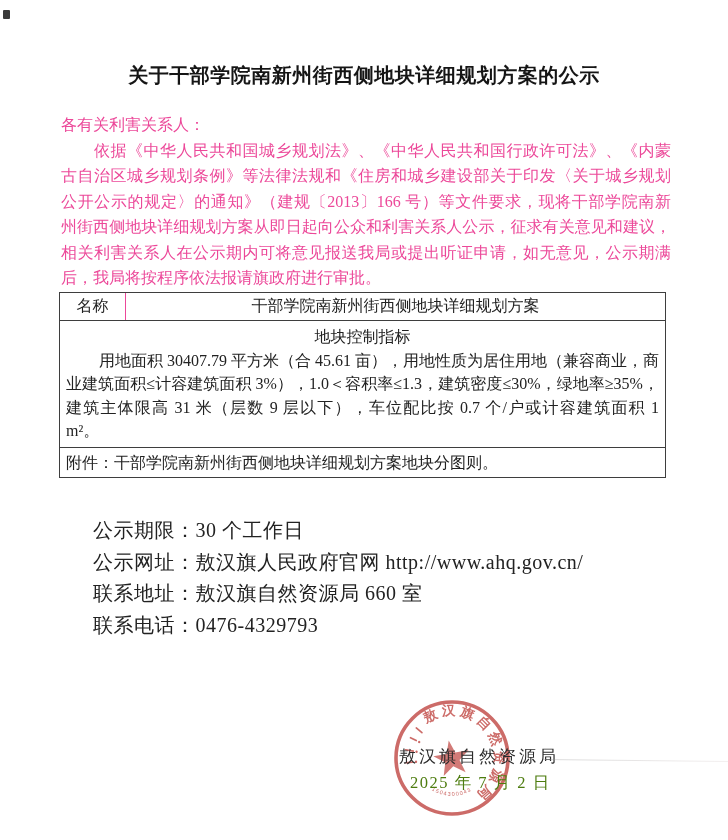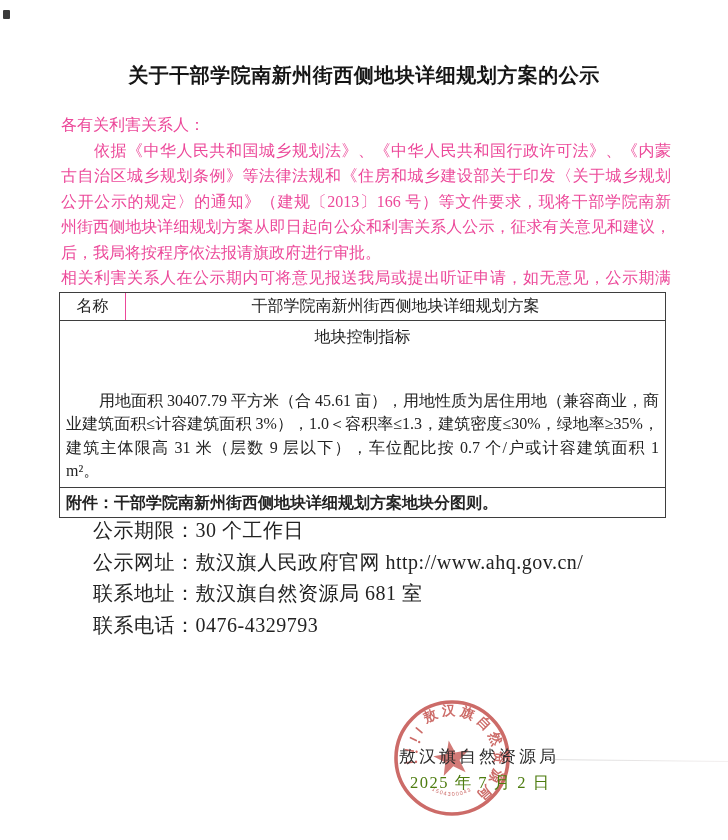--- a/index.html
+++ b/index.html
@@ -21,29 +21,29 @@
     font-size:16px;color:#ec4899;}
   .salutation{height:26px;line-height:26px;}
   .pline{height:25.4px;line-height:25.4px;text-align:justify;text-align-last:justify;
     text-justify:inter-character;overflow:hidden;}
   .pline.indent{padding-left:33px;}
   .pline.last{text-align:left;text-align-last:left;}
 
   .notice-table{position:absolute;left:59px;top:292px;width:605px;
     border:1px solid #3e3e3e;font-size:16px;color:#222;}
   .t-row{display:flex;border-bottom:1px solid #3e3e3e;}
-  .t-row:last-child{border-bottom:none;font-weight:bold;}
+  .t-row:last-child{border-bottom:none;}
   .t-label{width:65px;flex:0 0 65px;border-right:1px solid #ec4899;
     display:flex;align-items:center;justify-content:center;height:27px;}
   .t-value{flex:1;display:flex;align-items:center;justify-content:center;height:27px;}
   .t-indicator{display:block;padding:3px 6px 4px 6px;}
   .ind-title{text-align:center;height:25px;line-height:25px;}
   .ind-line{height:23.4px;line-height:23.4px;text-align:justify;text-align-last:justify;
     text-justify:inter-character;overflow:hidden;}
-  .ind-line.indent{padding-left:33px;margin-top:40px;}
+  .ind-line.indent{padding-left:33px;}
   .ind-line.last{text-align:left;text-align-last:left;}
   .t-attachment{display:block;height:29px;line-height:29px;padding:0 6px;}
 
   .contact-block{position:absolute;left:93px;top:515px;font-size:20px;color:#222;}
   .contact-line{height:31.5px;line-height:31.5px;letter-spacing:.5px;}
 
   .seal-wrap{position:absolute;left:390px;top:696px;width:124px;height:124px;opacity:.85;}
   .signature-agency{position:absolute;left:399px;top:745px;font-size:17px;
     letter-spacing:3px;color:#2b2b2b;}
   .signature-date{position:absolute;left:410px;top:772px;font-size:16.5px;
@@ -61,43 +61,43 @@
   <div class="corner-mark"></div>
 
   <div class="doc-title">关于干部学院南新州街西侧地块详细规划方案的公示</div>
 
   <div class="body-block">
     <div class="salutation">各有关利害关系人：</div>
     <div class="pline indent">依据《中华人民共和国城乡规划法》、《中华人民共和国行政许可法》、《内蒙</div>
     <div class="pline">古自治区城乡规划条例》等法律法规和《住房和城乡建设部关于印发〈关于城乡规划</div>
     <div class="pline">公开公示的规定〉的通知》（建规〔2013〕166 号）等文件要求，现将干部学院南新</div>
     <div class="pline">州街西侧地块详细规划方案从即日起向公众和利害关系人公示，征求有关意见和建议，</div>
+    <div class="pline">相关利害关系人在公示期内可将意见报送我局或提出听证申请，如无意见，公示期满</div>
     <div class="pline last">后，我局将按程序依法报请旗政府进行审批。</div>
-    <div class="pline">相关利害关系人在公示期内可将意见报送我局或提出听证申请，如无意见，公示期满</div>
   </div>
 
   <div class="notice-table">
     <div class="t-row">
       <div class="t-label">名称</div>
       <div class="t-value">干部学院南新州街西侧地块详细规划方案</div>
     </div>
     <div class="t-row t-indicator">
       <div class="ind-title">地块控制指标</div>
       <div class="ind-line indent">用地面积 30407.79 平方米（合 45.61 亩），用地性质为居住用地（兼容商业，商</div>
       <div class="ind-line">业建筑面积≤计容建筑面积 3%），1.0＜容积率≤1.3，建筑密度≤30%，绿地率≥35%，</div>
       <div class="ind-line">建筑主体限高 31 米（层数 9 层以下），车位配比按 0.7 个/户或计容建筑面积 1 个/140</div>
       <div class="ind-line last">m²。</div>
     </div>
     <div class="t-row t-attachment">附件：干部学院南新州街西侧地块详细规划方案地块分图则。</div>
   </div>
 
   <div class="contact-block">
     <div class="contact-line">公示期限：30 个工作日</div>
     <div class="contact-line">公示网址：敖汉旗人民政府官网 http://www.ahq.gov.cn/</div>
-    <div class="contact-line">联系地址：敖汉旗自然资源局 681 室</div>
+    <div class="contact-line">联系地址：敖汉旗自然资源局 660 室</div>
     <div class="contact-line">联系电话：0476-4329793</div>
   </div>
 
   <div class="seal-wrap">
     <svg width="124" height="124" viewBox="0 0 124 124">
       <defs>
         <path id="sealArcTop" d="M 19,62 a 43,43 0 1 1 86,0 a 43,43 0 1 1 -86,0" fill="none"></path>
         <path id="sealArcBottom" d="M 24,62 a 38,38 0 0 0 76,0" fill="none"></path>
       </defs>
       <circle cx="62" cy="62" r="56" fill="none" stroke="#c4524e" stroke-width="3.6"></circle>

